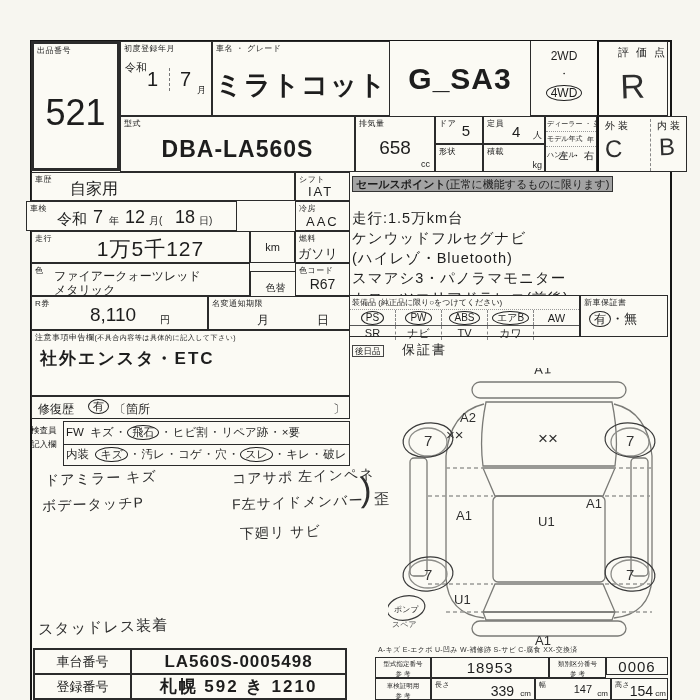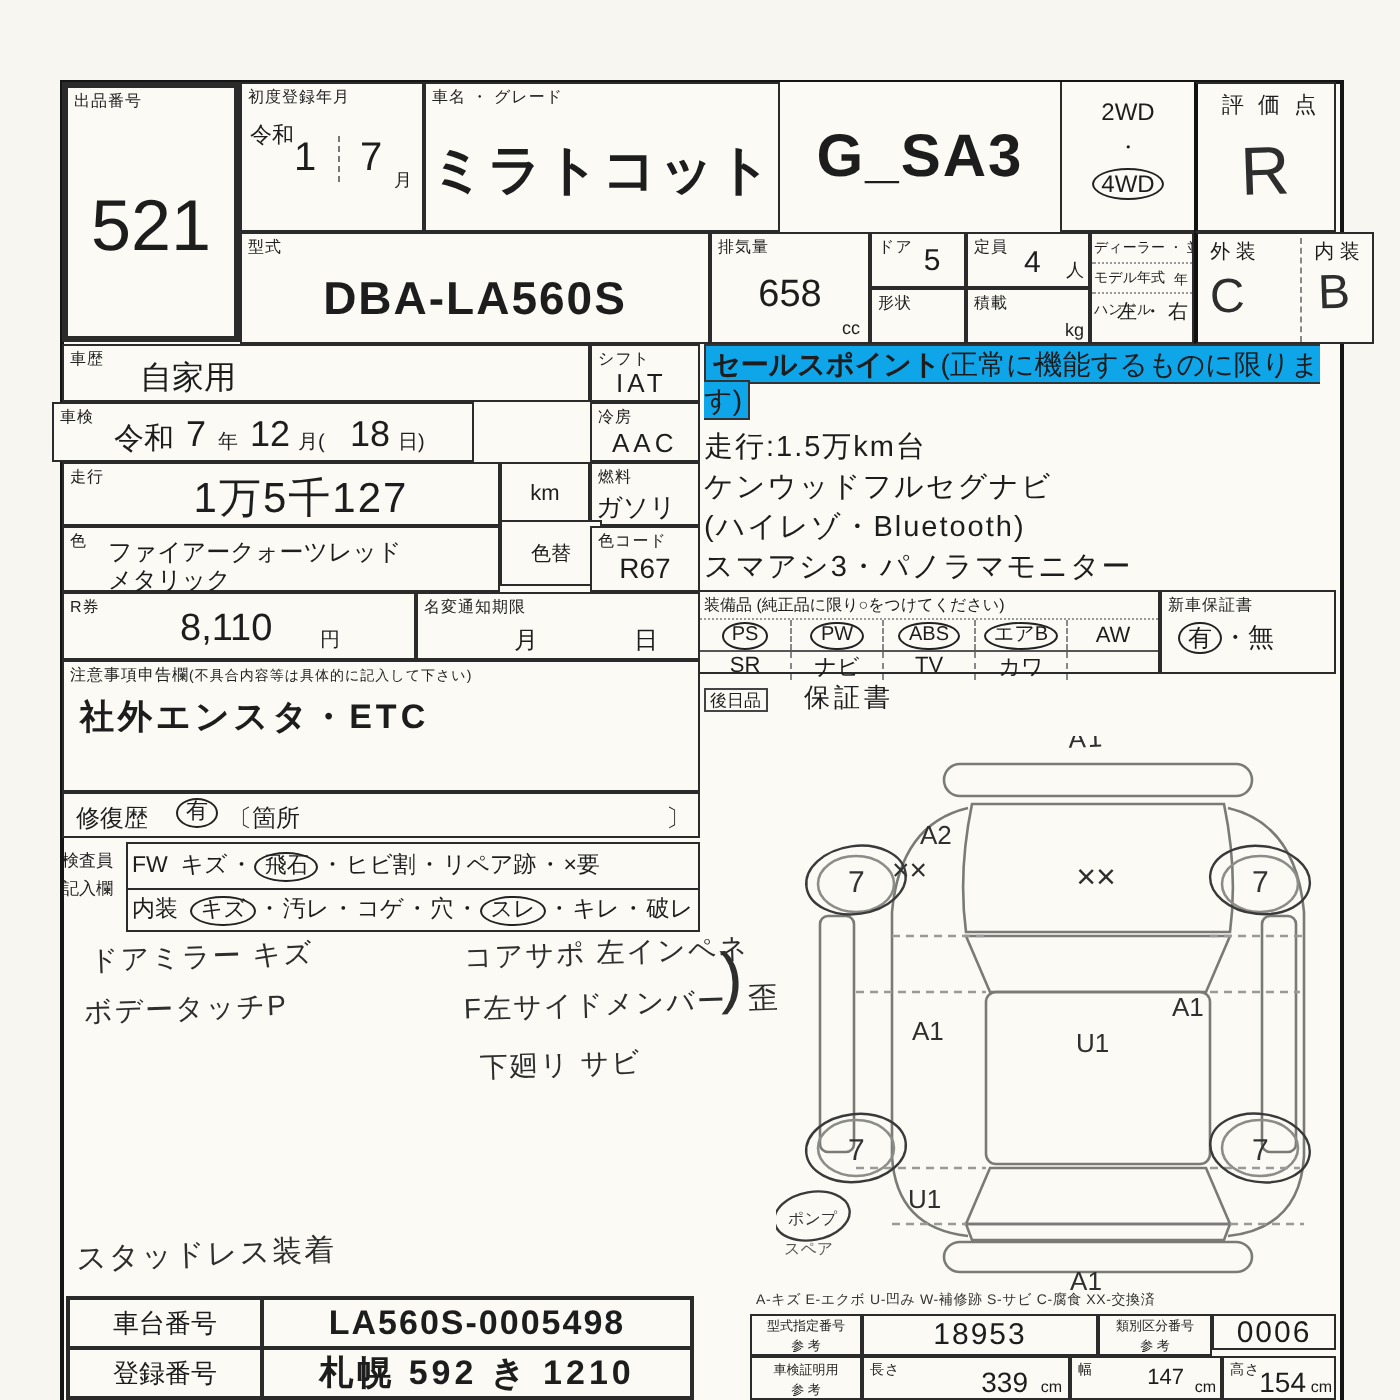--- a/index.html
+++ b/index.html
@@ -47,21 +47,21 @@
   <div class="cell nob" style="left:390px;top:41px;width:140px;height:75px">
     <div class="ctr big" style="position:absolute;inset:0;font-size:30px;letter-spacing:1px">G_SA3</div>
   </div>
   <div class="cell" style="left:530px;top:41px;width:67px;height:75px;border-top:none;border-right:none">
     <div class="abs" style="left:0;right:0;top:8px;text-align:center;font-size:12px">2WD</div>
     <div class="abs" style="left:0;right:0;top:26px;text-align:center;font-size:10px">・</div>
     <div class="abs" style="left:0;right:0;top:42px;text-align:center"><span class="oval" style="font-size:12px">4WD</span></div>
   </div>
 
   <div class="cell" style="left:597px;top:41px;width:71px;height:75px;border-left:2px solid #111">
-    <div class="abs" style="left:12px;right:0;top:3px;text-align:left;font-size:11px;letter-spacing:2px">評 価 点</div>
+    <div class="abs" style="left:0;right:0;top:3px;text-align:right;font-size:11px;letter-spacing:2px">評 価 点</div>
     <div class="ctr hand" style="position:absolute;inset:16px 0 0 0;font-size:34px">R</div>
   </div>
   <div class="cell" style="left:597px;top:116px;width:90px;height:56px;border-left:2px solid #111">
     <div class="abs" style="left:0;top:2px;width:35px;text-align:center;font-size:10px">外 装</div>
     <div class="abs" style="right:0;top:2px;width:35px;text-align:center;font-size:10px;border-left:1px dashed #888;height:52px">内 装</div>
     <div class="abs hand" style="left:6px;top:18px;font-size:24px">C</div>
     <div class="abs hand" style="right:10px;top:16px;font-size:24px">B</div>
   </div>
 
   <div class="cell" style="left:120px;top:116px;width:235px;height:56px">
@@ -135,21 +135,21 @@
   <div class="cell" style="left:295px;top:231px;width:55px;height:32px">
     <span class="lab">燃料</span>
     <span class="abs" style="left:2px;top:13px;font-size:13px">ガソリン</span>
   </div>
 
   <div class="cell" style="left:31px;top:263px;width:219px;height:33px">
     <span class="lab">色</span>
     <div class="abs" style="left:22px;top:4px;font-size:12px">ファイアークォーツレッド</div>
     <div class="abs" style="left:22px;top:18px;font-size:12px">メタリック</div>
   </div>
-  <div class="cell" style="left:250px;top:260px;width:51px;height:33px">
+  <div class="cell" style="left:250px;top:271px;width:51px;height:33px">
     <div class="ctr" style="position:absolute;inset:0;font-size:10px">色替</div>
   </div>
   <div class="cell" style="left:295px;top:263px;width:55px;height:33px">
     <span class="lab">色コード</span>
     <div class="ctr" style="position:absolute;inset:8px 0 0 0;font-size:14px">R67</div>
   </div>
 
   <div class="cell" style="left:31px;top:296px;width:177px;height:34px">
     <span class="lab">R券</span>
     <span class="abs" style="left:58px;top:7px;font-size:19px">8,110</span>
@@ -193,22 +193,22 @@
   <div class="abs hand" style="left:45px;top:470px;font-size:14px">ドアミラー キズ</div>
   <div class="abs hand" style="left:42px;top:496px;font-size:14px">ボデータッチP</div>
   <div class="abs hand" style="left:232px;top:468px;font-size:14px">コアサポ 左インペネ</div>
   <div class="abs hand" style="left:232px;top:494px;font-size:14px">F左サイドメンバー</div>
   <div class="abs hand" style="left:360px;top:470px;font-size:34px;font-weight:300">)</div>
   <div class="abs hand" style="left:374px;top:490px;font-size:15px">歪</div>
   <div class="abs hand" style="left:240px;top:524px;font-size:14px">下廻リ サビ</div>
   <div class="abs hand" style="left:38px;top:618px;font-size:15px">スタッドレス装着</div>
 
   <div class="abs" style="left:352px;top:174px;width:314px;height:120px">
-    <span style="border:1px solid #333;font-size:14px;padding:1px 3px;background:#0ea5e9"><b>セールスポイント</b><span>(正常に機能するものに限ります)</span></span>
-    <div style="font-size:14.5px;letter-spacing:1px;line-height:20px;margin-top:4px">
+    <span style="border:1px solid #333;font-size:11px;padding:1px 3px;background:#a3a3a3"><b>セールスポイント</b><span>(正常に機能するものに限ります)</span></span>
+    <div style="font-size:14.5px;letter-spacing:1px;line-height:20px;margin-top:16px">
       <div>走行:1.5万km台</div>
       <div>ケンウッドフルセグナビ</div>
       <div>(ハイレゾ・Bluetooth)</div>
       <div>スマアシ3・パノラマモニター</div>
       <div>カロッツエリアドラレコ(前後)</div>
     </div>
   </div>
 
   <div class="cell" style="left:350px;top:295px;width:230px;height:42px;border-left:none">
     <div style="font-size:8px;padding:1px 2px"><span>装備品</span> <span>(純正品に限り○をつけてください)</span></div>

